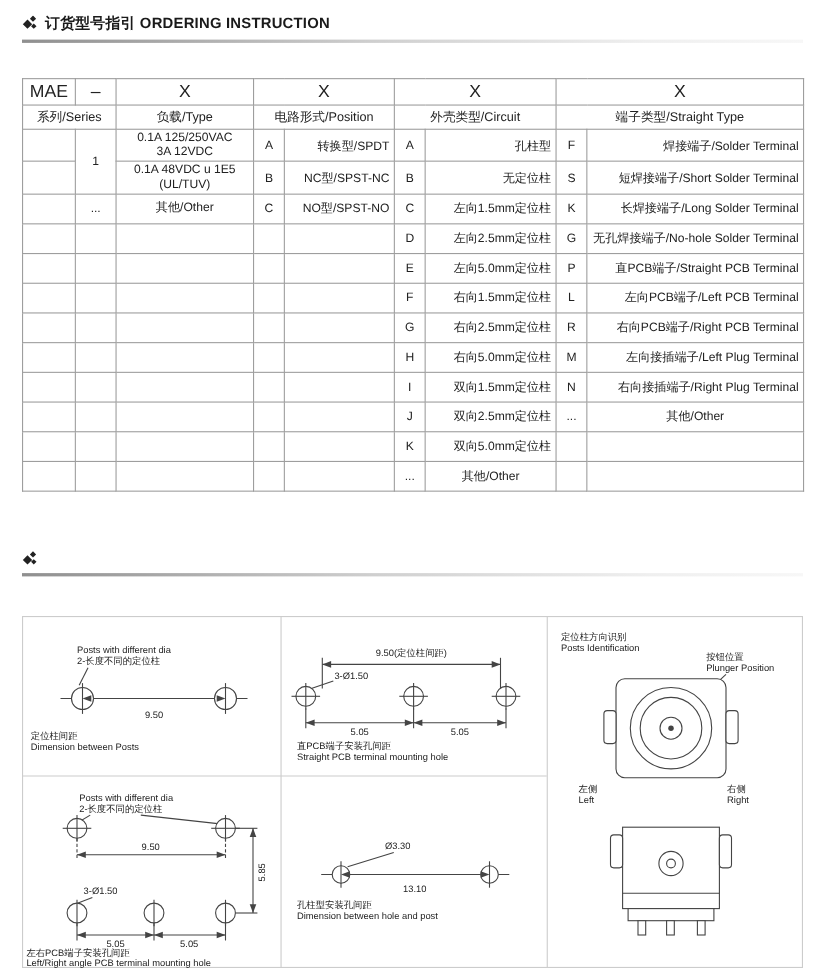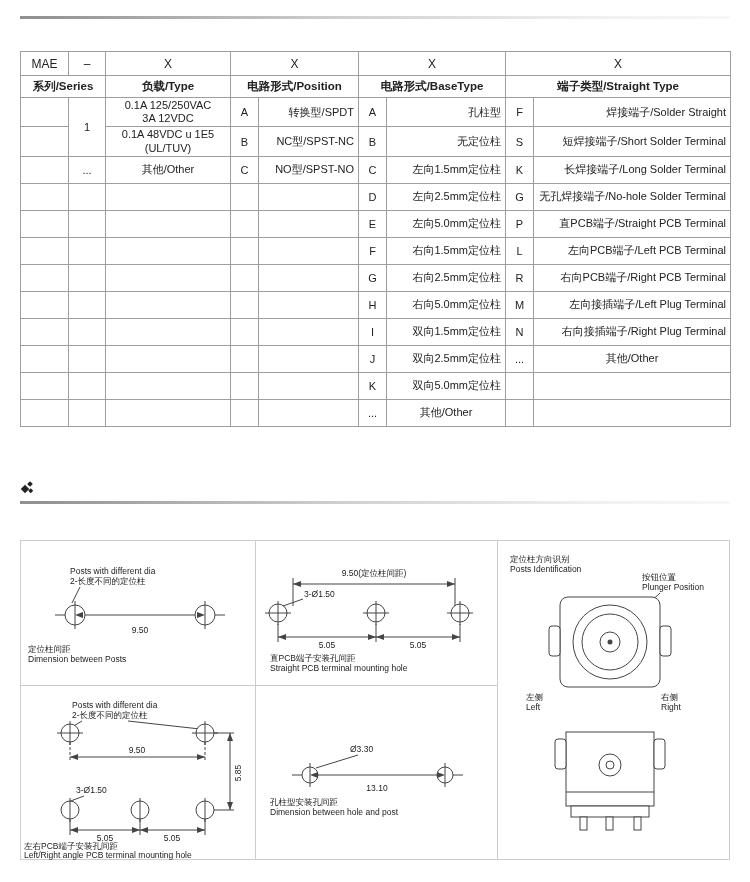--- a/index.html
+++ b/index.html
@@ -12,36 +12,44 @@
   .page { padding:10px 20px 12px 20px; }
 
   .sec-header { display:flex; align-items:center; gap:7px; margin-top:2px; }
   .sec-title { font-size:13.5px; font-weight:bold; letter-spacing:.2px; }
   .rule { height:3px; margin-top:6px;
     background:linear-gradient(to right,#8f8f8f,#cfcfcf 45%,#efefef 80%,#f7f7f7); }
 
   table.order { border-collapse:collapse; width:710px; margin-top:32px; table-layout:fixed; }
   .order td { border:1px solid #9e9e9e; font-size:11px; color:#222;
               text-align:center; height:27px; padding:1px 4px; overflow:hidden; }
-  .order tr.crow td { height:24px; font-size:12px; }
-  .order tr.hrow td { height:22px; font-size:11.5px;font-weight:bold; }
+  .order tr.crow td { height:24px; font-size:16px; }
+  .order tr.hrow td { height:22px; font-size:11.5px; }
   .order td.nm { text-align:right; padding-left:3px; }
   .order td.nm.ctr { text-align:center; padding-left:4px; }
   .order td.load { font-size:11px; line-height:1.2; white-space:pre-line; }
 
   .sec2 { margin-top:54px; }
   svg.draw { display:block; margin-top:36px; }
   svg.draw text { font-family:"Liberation Sans", sans-serif; font-size:8.5px; fill:#222; stroke:none; }
 </style>
 </head>
 <body>
 
 <div class="page">
 
   <section>
+    <div class="sec-header">
+      <svg width="14" height="14">
+        <rect x="2" y="5" width="6" height="6" transform="rotate(45 5 8)" fill="#222"></rect>
+        <rect x="8" y="1" width="4" height="4" transform="rotate(45 10 3)" fill="#222"></rect>
+        <rect x="9" y="8" width="3.5" height="3.5" transform="rotate(45 10.7 9.7)" fill="#222"></rect>
+      </svg>
+      <h2 class="sec-title">订货型号指引 ORDERING INSTRUCTION</h2>
+    </div>
     <div class="rule"></div>
 
     <table class="order">
       <colgroup>
         <col style="width:48px">
           <col style="width:37px">
           <col style="width:125px">
         <col style="width:28px">
           <col style="width:100px">
         <col style="width:28px">
@@ -55,34 +63,34 @@
         <td>–</td>
         <td>X</td>
         <td colspan="2">X</td>
         <td colspan="2">X</td>
         <td colspan="2">X</td>
       </tr>
       <tr class="hrow">
         <td colspan="2">系列/Series</td>
         <td>负载/Type</td>
         <td colspan="2">电路形式/Position</td>
-        <td colspan="2">电路形式/BaseType</td>
+        <td colspan="2">外壳类型/Circuit</td>
         <td colspan="2">端子类型/Straight Type</td>
       </tr>
       <tr>
         <td></td>
         <td rowspan="2">1</td>
         <td class="load">0.1A 125/250VAC
 3A 12VDC</td>
         <td>A</td>
         <td class="nm">转换型/SPDT</td>
         <td>A</td>
         <td class="nm">孔柱型</td>
         <td>F</td>
-        <td class="nm">焊接端子/Solder Straight</td>
+        <td class="nm">焊接端子/Solder Terminal</td>
       </tr>
       <tr>
         <td></td>
         <td class="load">0.1A 48VDC u 1E5
 (UL/TUV)</td>
         <td>B</td>
         <td class="nm">NC型/SPST-NC</td>
         <td>B</td>
         <td class="nm">无定位柱</td>
         <td>S</td>

